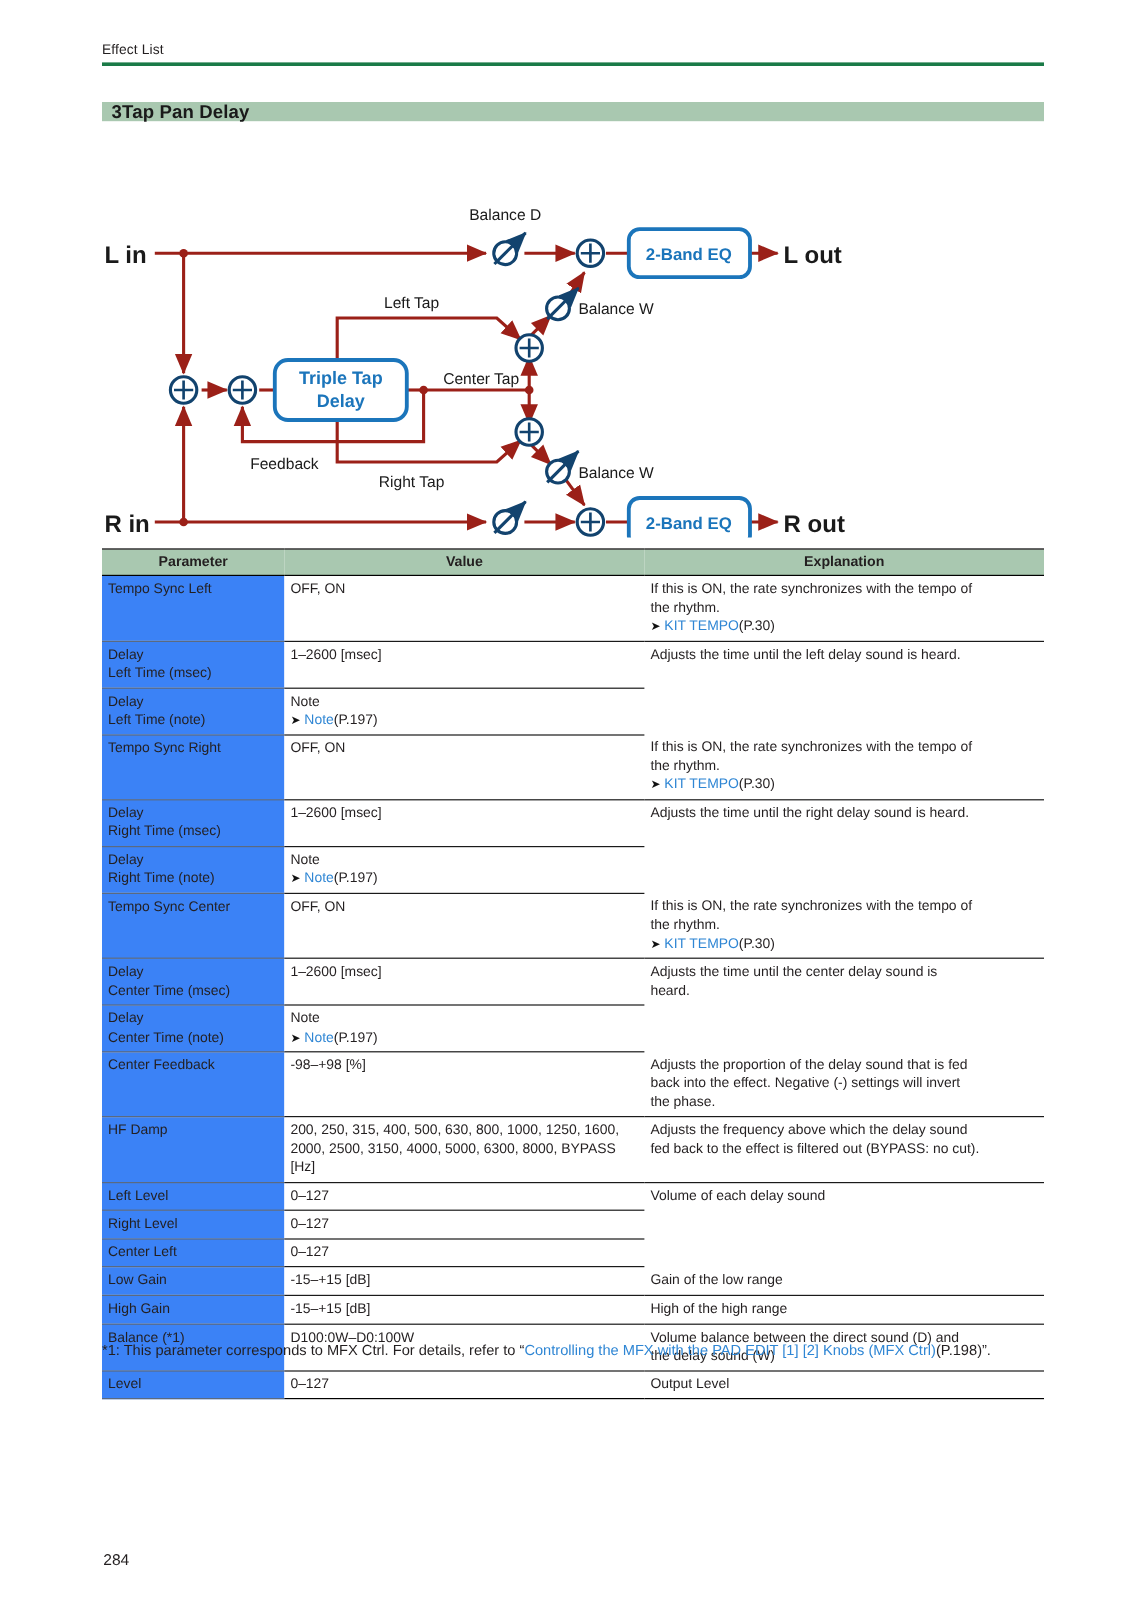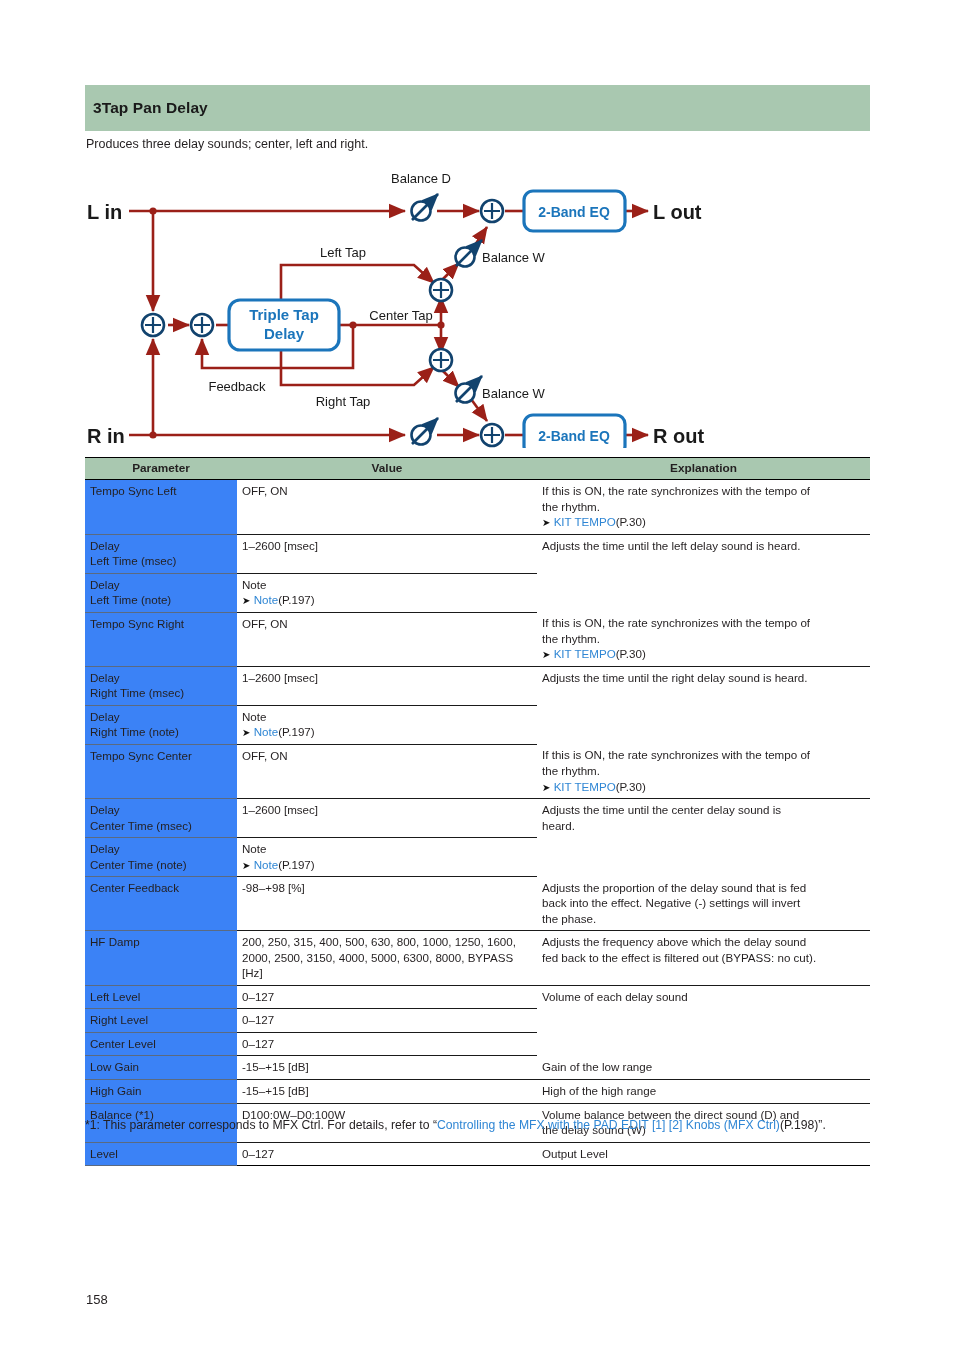--- a/index.html
+++ b/index.html
@@ -24,23 +24,23 @@
     color:#231f20;
     letter-spacing:0.1px;
     padding-bottom:4px;
   }
   .runhead-rule {
     height:3px; background:#1a7a47; width:785px;
   }
 
   
   .title-band {
-    position:absolute; left:85px; top:85px; width:785px; height:46px;
+    position:absolute; left:85px; top:85px; width:785px; height:16px;
     background:#a9c8b0;
-    display:flex; align-items:center;
+    display:flex; 
   }
   .title-band-text {
     font-size:15.5px; font-weight:bold; color:#1a1a1a; padding-left:8px;
     letter-spacing:0.1px;
   }
 
   
   .intro {
     position:absolute; left:86px; top:137px; width:700px;
     font-size:12.5px; color:#231f20;
@@ -104,26 +104,29 @@
   .pageno {
     position:absolute; left:86px; top:1292px;
     font-size:13px; color:#231f20;
   }
 </style>
 </head>
 <body>
 
 <div class="page">
 
+  <div class="runhead">
+    <div class="runhead-text">Effect List</div>
+    <div class="runhead-rule"></div>
+  </div>
 
   <div class="title-band">
     <div class="title-band-text">3Tap Pan Delay</div>
   </div>
 
-  <div class="intro">Produces three delay sounds; center, left and right.</div>
 
   <div class="diagram">
     <svg width="620" height="285" viewBox="0 0 620 285" xmlns="http://www.w3.org/2000/svg">
       <defs>
         <marker id="ar" markerWidth="7" markerHeight="7" refX="6.2" refY="3.2" orient="auto">
           <path d="M0,0.4 L6.6,3.2 L0,6.0 z" fill="#9b2018"></path>
         </marker>
         <marker id="arb" markerWidth="7" markerHeight="7" refX="6.2" refY="3.2" orient="auto">
           <path d="M0,0.4 L6.6,3.2 L0,6.0 z" fill="#12436e"></path>
         </marker>
@@ -388,21 +391,21 @@
         <td class="c-value bb">0–127</td>
         <td class="c-expl bb-none" rowspan="3">Volume of each delay sound</td>
       </tr>
 
       <tr>
         <td class="c-param">Right Level</td>
         <td class="c-value bb">0–127</td>
       </tr>
 
       <tr>
-        <td class="c-param">Center Level</td>
+        <td class="c-param">Center Left</td>
         <td class="c-value bb">0–127</td>
       </tr>
 
       <tr>
         <td class="c-param">Low Gain</td>
         <td class="c-value bb">-15–+15 [dB]</td>
         <td class="c-expl bb">Gain of the low range</td>
       </tr>
 
       <tr>
@@ -426,15 +429,15 @@
         <td class="c-expl bb-thick">Output Level</td>
       </tr>
 
     </tbody>
   </table>
 
   <div class="footnotes">
     <p><span>*1: This parameter corresponds to MFX Ctrl. For details, refer to “</span><span class="lnk">Controlling the MFX with the PAD EDIT [1] [2] Knobs (MFX Ctrl)</span><span>(P.198)”.</span></p>
   </div>
 
-  <div class="pageno">158</div>
+  <div class="pageno">284</div>
 
 </div>
 
 </body></html>

